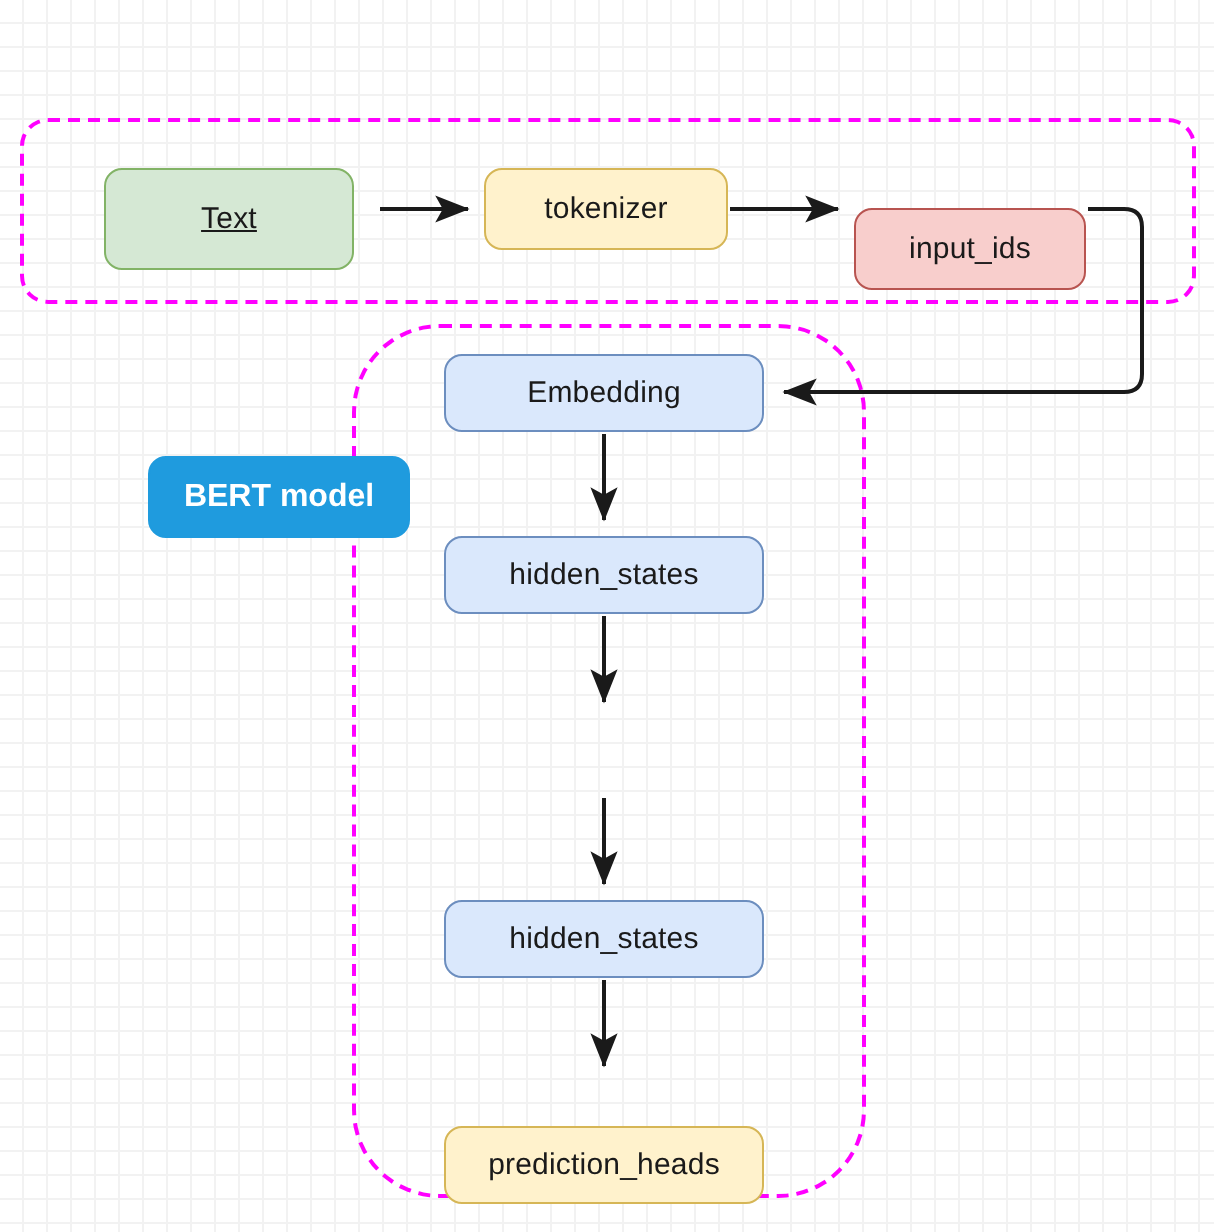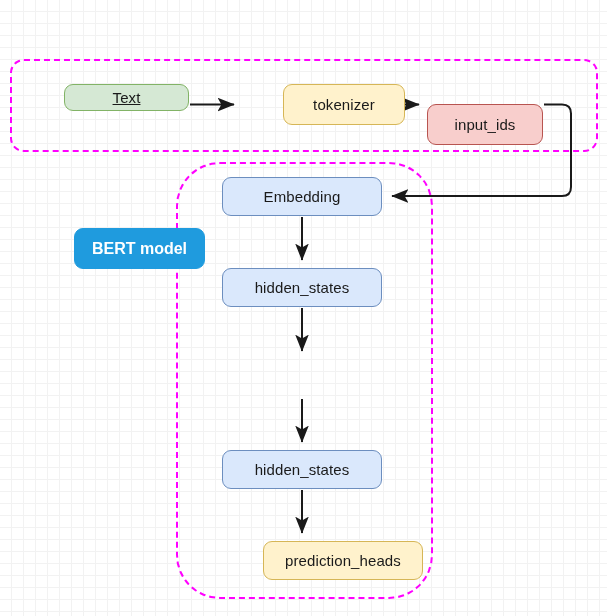--- a/index.html
+++ b/index.html
@@ -34,32 +34,32 @@
     position:absolute;
     box-sizing:border-box;
     display:flex;align-items:center;justify-content:center;
     border-radius:9px;
     font-size:15px;
     color:#1a1a1a;
     letter-spacing:.1px;
     white-space:nowrap;
   }
   .n-green { background:#d5e8d4; border:1.6px solid #82b366; }
-  .n-yellow{ background:#fff2cc; border:1.6px solid #d6b656;margin-left:41px; }
+  .n-yellow{ background:#fff2cc; border:1.6px solid #d6b656; }
   .n-red   { background:#f8cecc; border:1.6px solid #b85450; }
   .n-blue  { background:#dae8fc; border:1.6px solid #6c8ebf; }
 
-  #node-text     { left:64px;  top:84px;  width:125px; height:27px;text-decoration:underline; }
+  #node-text     { left:52px;  top:84px;  width:125px; height:51px;text-decoration:underline; }
   #node-tokenizer{ left:242px; top:84px;  width:122px; height:41px; }
   #node-inputids { left:427px; top:84px;  width:116px; height:41px;margin-top:20px; }
   #node-embedding{ left:222px; top:177px; width:160px; height:39px; }
   #node-hidden1  { left:222px; top:268px; width:160px; height:39px; }
   #node-encoder  { left:222px; top:359px; width:160px; height:39px; }
   #node-hidden2  { left:222px; top:450px; width:160px; height:39px; }
-  #node-heads    { left:222px; top:541px; width:160px; height:39px; }
+  #node-heads    { left:222px; top:563px; width:160px; height:39px; }
 
   .tag{
     position:absolute;
     box-sizing:border-box;
     display:flex;align-items:center;justify-content:center;
     background:#1f9bde;
     border:1.5px solid #1f9bde;
     border-radius:9px;
     color:#ffffff;
     font-size:16px;

